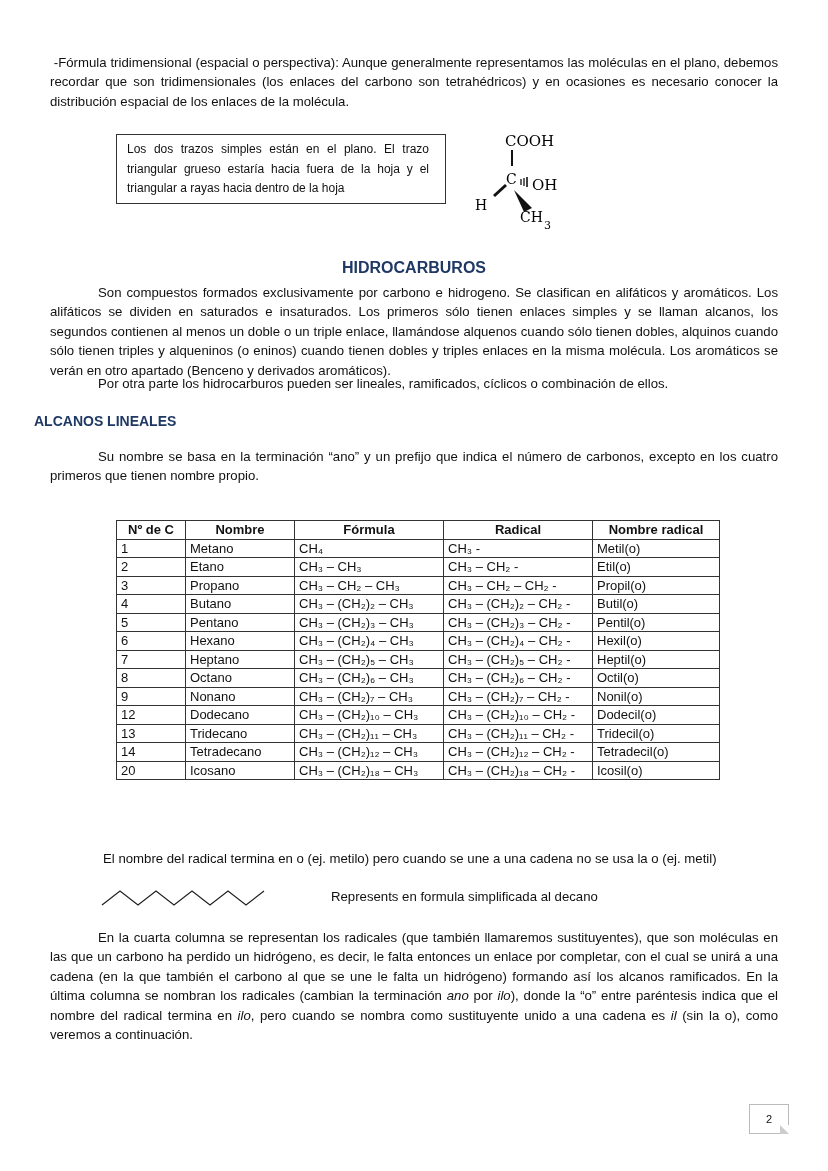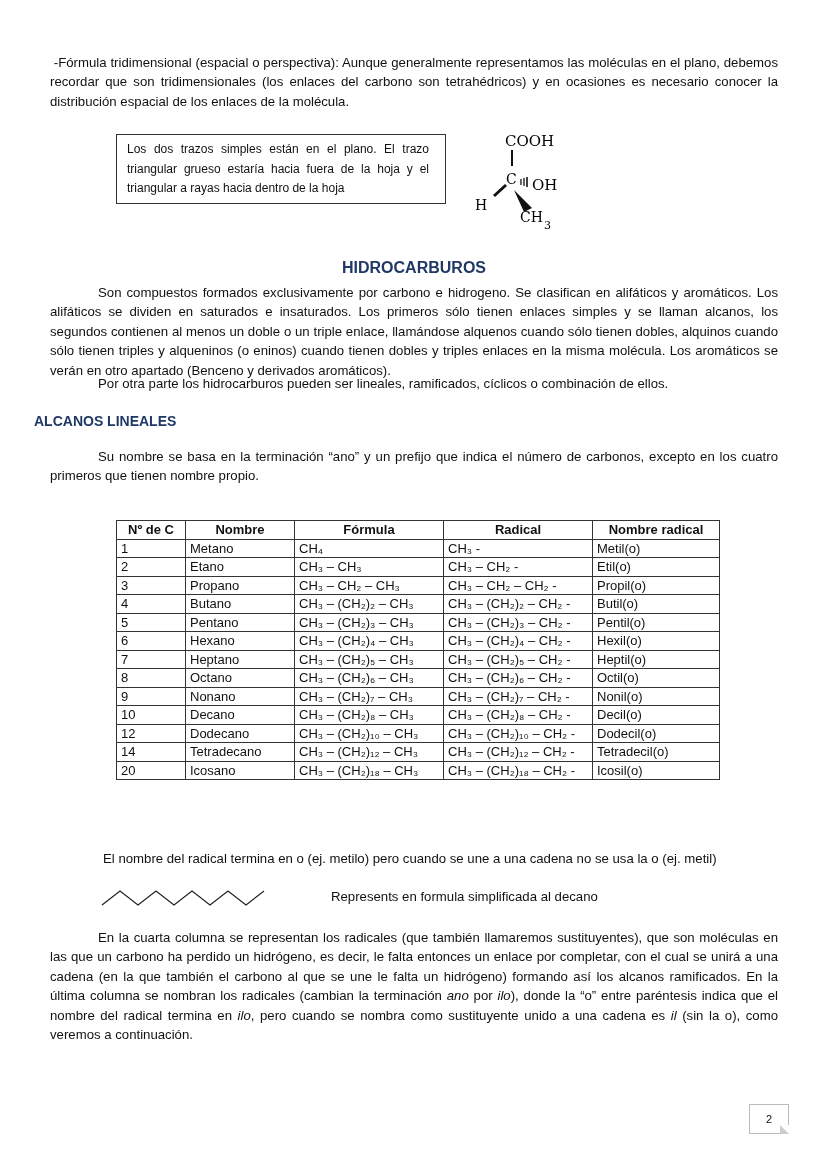--- a/index.html
+++ b/index.html
@@ -127,32 +127,32 @@
         <td>Octil(o)</td>
       </tr>
       <tr>
         <td>9</td>
         <td>Nonano</td>
         <td>CH₃ – (CH₂)₇ – CH₃</td>
         <td>CH₃ – (CH₂)₇ – CH₂ -</td>
         <td>Nonil(o)</td>
       </tr>
       <tr>
-        <td>10</td>
-        <td>Decano</td>
-        <td>CH₃ – (CH₂)₈ – CH₃</td>
-        <td>CH₃ – (CH₂)₈ – CH₂ -</td>
-        <td>Decil(o)</td>
-      </tr>
-      <tr>
         <td>12</td>
         <td>Dodecano</td>
         <td>CH₃ – (CH₂)₁₀ – CH₃</td>
         <td>CH₃ – (CH₂)₁₀ – CH₂ -</td>
         <td>Dodecil(o)</td>
+      </tr>
+      <tr>
+        <td>13</td>
+        <td>Tridecano</td>
+        <td>CH₃ – (CH₂)₁₁ – CH₃</td>
+        <td>CH₃ – (CH₂)₁₁ – CH₂ -</td>
+        <td>Tridecil(o)</td>
       </tr>
       <tr>
         <td>14</td>
         <td>Tetradecano</td>
         <td>CH₃ – (CH₂)₁₂ – CH₃</td>
         <td>CH₃ – (CH₂)₁₂ – CH₂ -</td>
         <td>Tetradecil(o)</td>
       </tr>
       <tr>
         <td>20</td>

